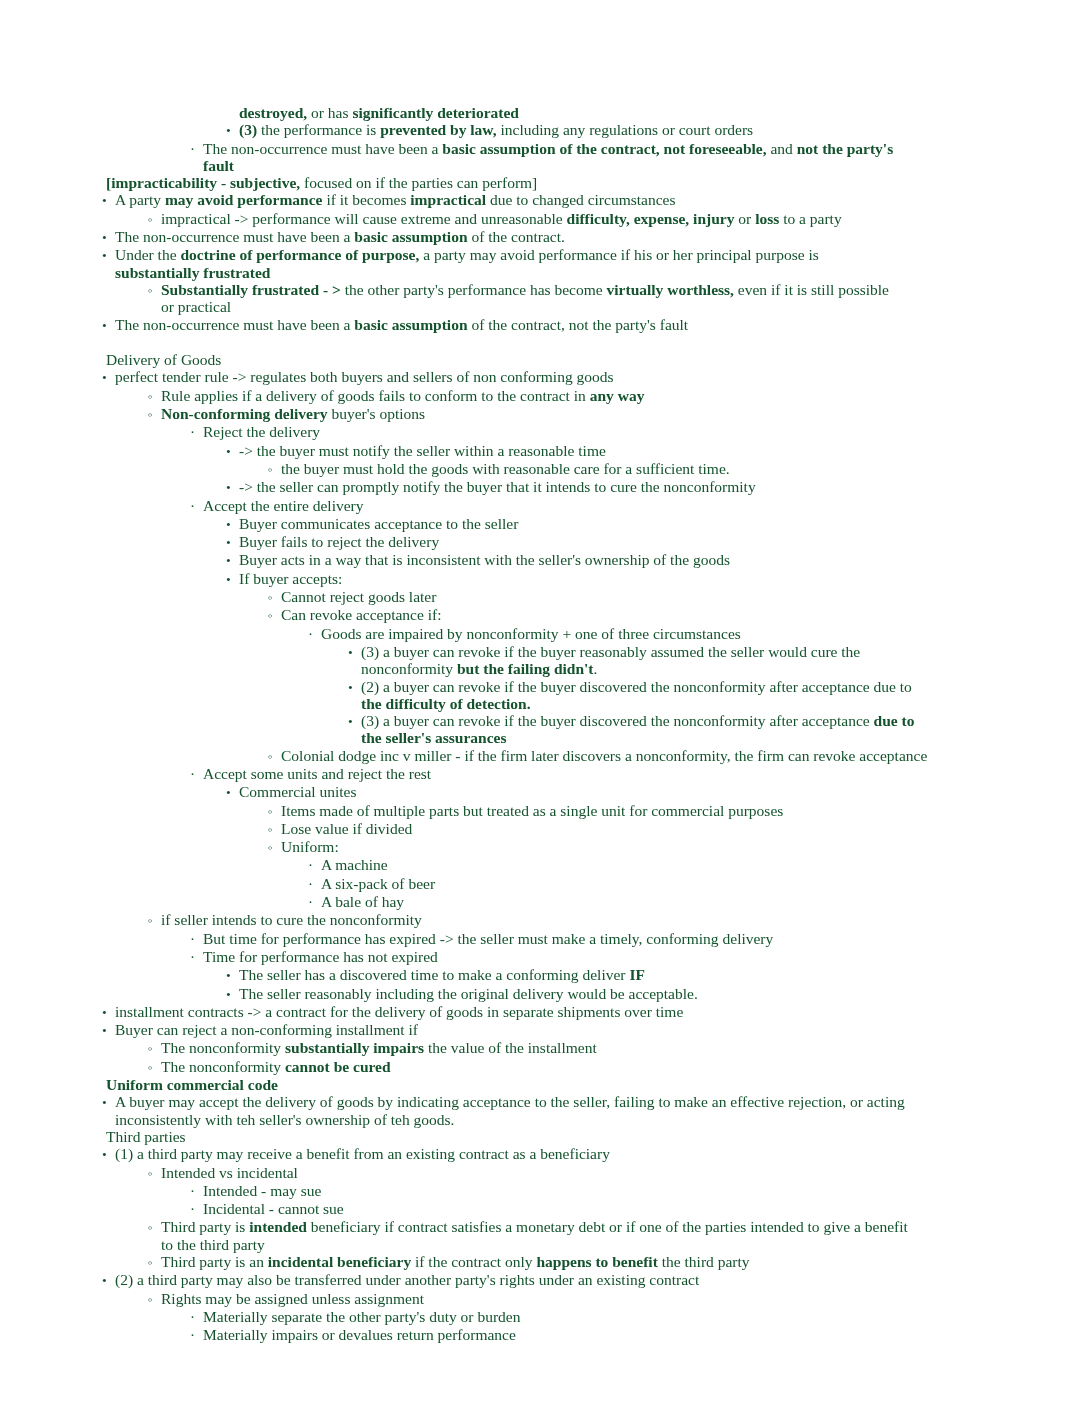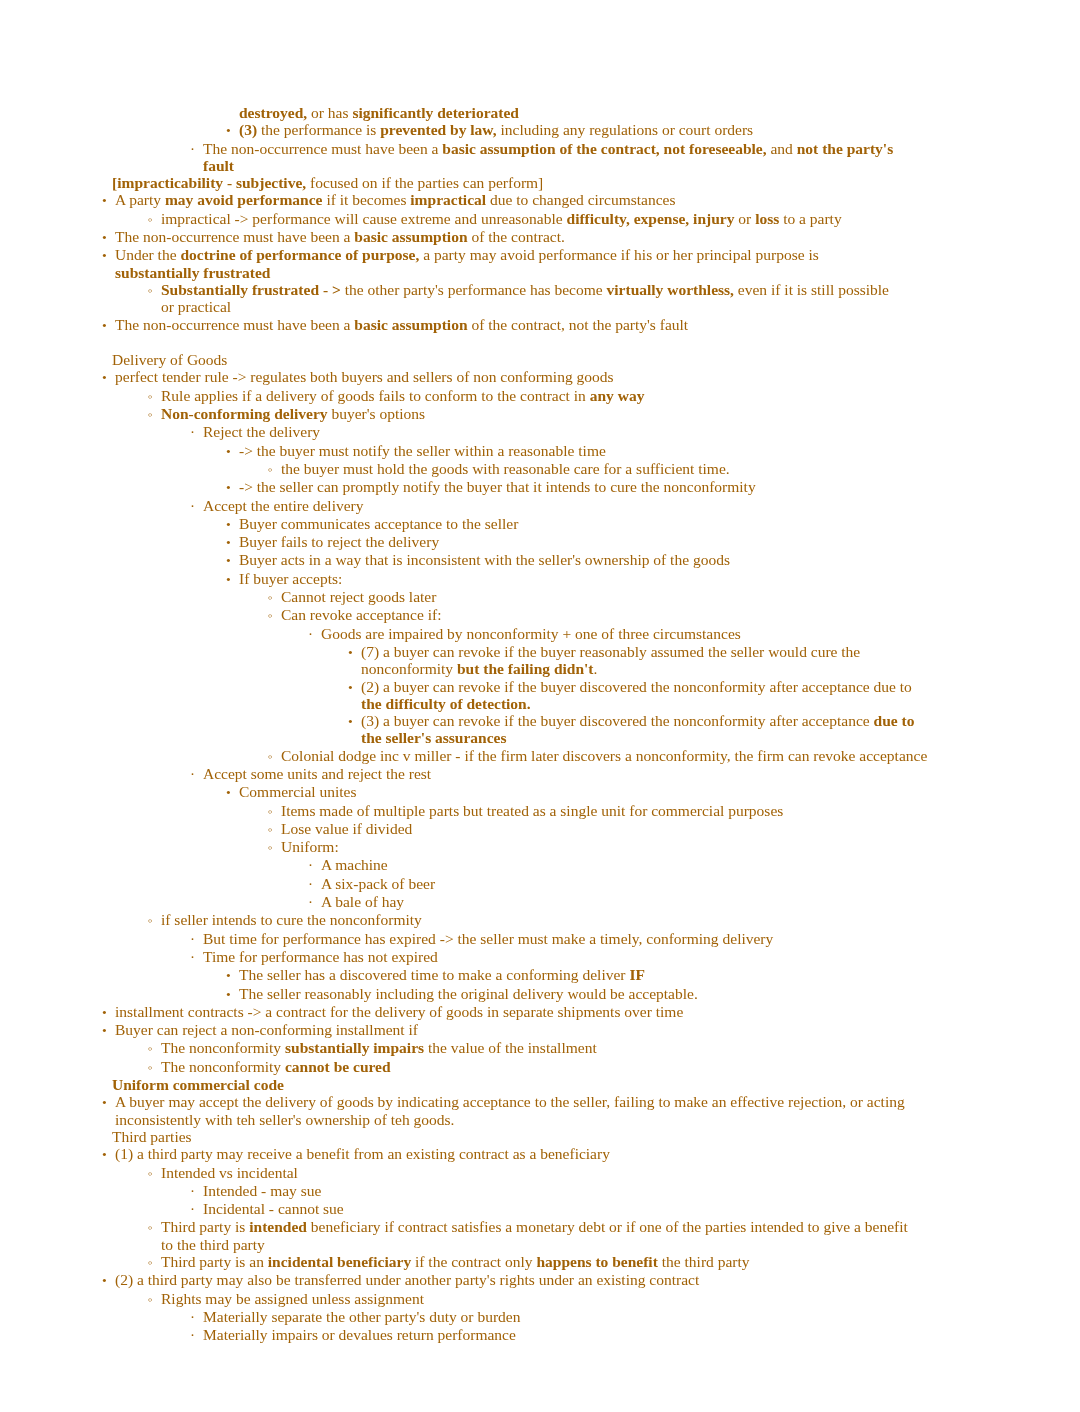--- a/index.html
+++ b/index.html
@@ -6,21 +6,21 @@
     margin: 0;
     padding: 0;
     background: #ffffff;
   }
   .page {
     position: relative;
     width: 956px;
     height: 1412px;
     background: #ffffff;
     font-family: "Liberation Serif", serif;
-    color: #a16207;
+    color: #14532d;
     overflow: hidden;
   }
   .outline {
     position: absolute;
     left: 100px;
     top: 104px;
     width: 905px;
     font-size: 15.5px;
     line-height: 17.3px;
   }
@@ -32,21 +32,21 @@
     flex: 0 0 13px;
     text-align: left;
   }
   .b-circle { font-size: 13px; }
   .b-dash   { font-size: 15px; }
   .b-disc   { font-size: 13.5px; }
   .line .text { flex: 1 1 auto; }
   .line .text b { font-weight: 700; }
   .blank { height: 17.3px; }
   
-  .lv0 { margin-left: 12px; }
+  .lv0 { margin-left: 6px; }
   .lv1 { margin-left: 2px; }
   .lv2 { margin-left: 48px; }
   .lv3 { margin-left: 90px; }
   .lv4 { margin-left: 126px; }
   .lv5 { margin-left: 168px; }
   .lv6 { margin-left: 208px; }
   .lv7 { margin-left: 248px; }
 </style>
 </head>
 <body>
@@ -151,21 +151,21 @@
       <div class="line lv5">
         <span class="bullet b-circle">◦</span>
         <span class="text"><span>Can revoke acceptance if:</span></span>
       </div>
       <div class="line lv6">
         <span class="bullet b-dash">·</span>
         <span class="text"><span>Goods are impaired by nonconformity + one of three circumstances</span></span>
       </div>
       <div class="line lv7">
         <span class="bullet b-disc">•</span>
-        <span class="text"><span>(7) a buyer can revoke if the buyer reasonably assumed the seller would cure the</span><br><span>nonconformity </span><b>but the failing didn't</b><span>.</span></span>
+        <span class="text"><span>(3) a buyer can revoke if the buyer reasonably assumed the seller would cure the</span><br><span>nonconformity </span><b>but the failing didn't</b><span>.</span></span>
       </div>
       <div class="line lv7">
         <span class="bullet b-disc">•</span>
         <span class="text"><span>(2) a buyer can revoke if the buyer discovered the nonconformity after acceptance due to</span><br><b>the difficulty of detection.</b></span>
       </div>
       <div class="line lv7">
         <span class="bullet b-disc">•</span>
         <span class="text"><span>(3) a buyer can revoke if the buyer discovered the nonconformity after acceptance </span><b>due to</b><br><b>the seller's assurances</b></span>
       </div>
       <div class="line lv5">

